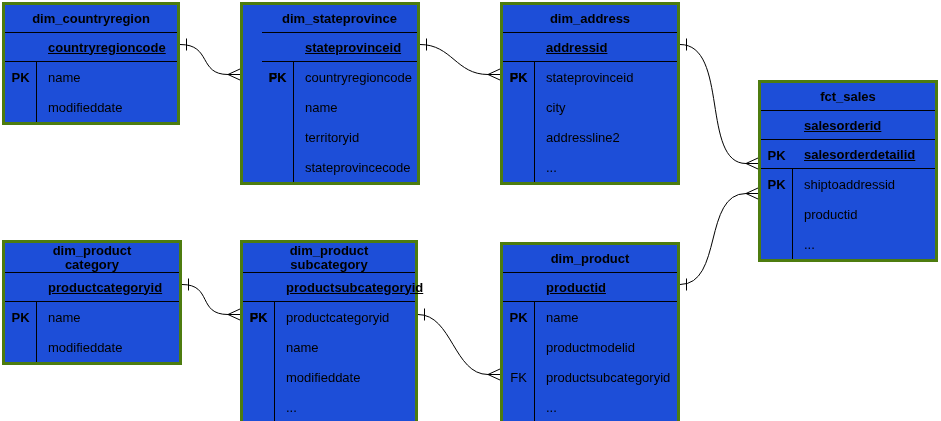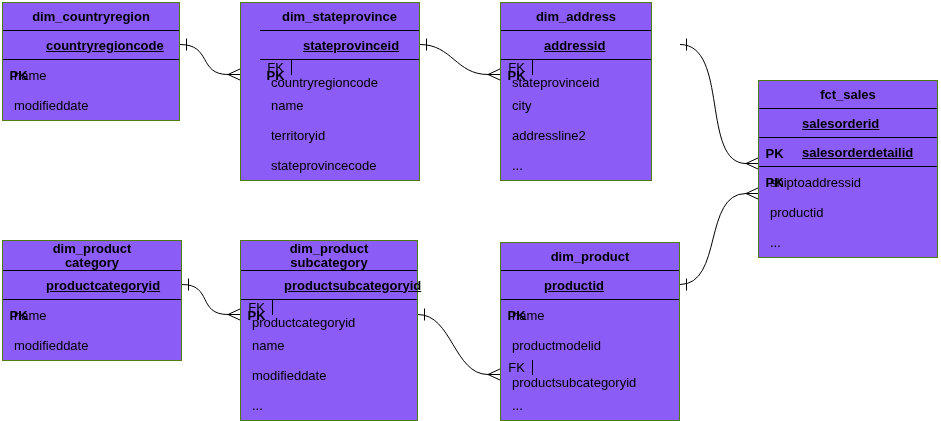--- a/index.html
+++ b/index.html
@@ -8,22 +8,22 @@
     width: 941px;
     height: 421px;
     background: #ffffff;
     font-family: "Liberation Sans", sans-serif;
     font-size: 13px;
     color: #000000;
     overflow: hidden;
   }
   .entity {
     position: absolute;
-    background: #8b5cf6;
-    border: 1px solid #4d7c0f;
+    background: #1d4ed8;
+    border: 3px solid #4d7c0f;
     box-sizing: border-box;
   }
   .thead {
     height: 27px;
     border-bottom: 1px solid #000000;
     display: flex;
     align-items: center;
     justify-content: center;
     font-weight: bold;
     text-align: center;
@@ -43,21 +43,21 @@
   }
   .fieldcell {
     display: flex;
     align-items: center;
     padding-left: 11px;
     flex: 1;
   }
   .pkrow { height: 28px; border-bottom: 1px solid #000000; }
   .pkrow .keycell { font-weight: bold; margin-top: 44px; }
   .pkrow .fieldcell { font-weight: bold; text-decoration: underline; }
-  .bodyrow { height: 30px; flex-direction: column; }
+  .bodyrow { height: 30px; }
   .edges {
     position: absolute;
     left: 0; top: 0;
     width: 941px; height: 421px;
     pointer-events: none;
   }
   .edges path { fill: none; stroke: #000000; stroke-width: 1; }
 </style>
 </head>
 <body>
@@ -130,21 +130,21 @@
     <div class="row bodyrow">
       <div class="keycell"></div>
       <div class="fieldcell">territoryid</div>
     </div>
     <div class="row bodyrow">
       <div class="keycell"></div>
       <div class="fieldcell">stateprovincecode</div>
     </div>
   </div>
 
-  <div class="entity" style="left:500px; top:2px; width:152px;">
+  <div class="entity" style="left:500px; top:2px; width:180px;">
     <div class="thead">dim_address</div>
     <div class="row pkrow">
       <div class="keycell">PK</div>
       <div class="fieldcell">addressid</div>
     </div>
     <div class="row bodyrow">
       <div class="keycell">FK</div>
       <div class="fieldcell">stateprovinceid</div>
     </div>
     <div class="row bodyrow">

